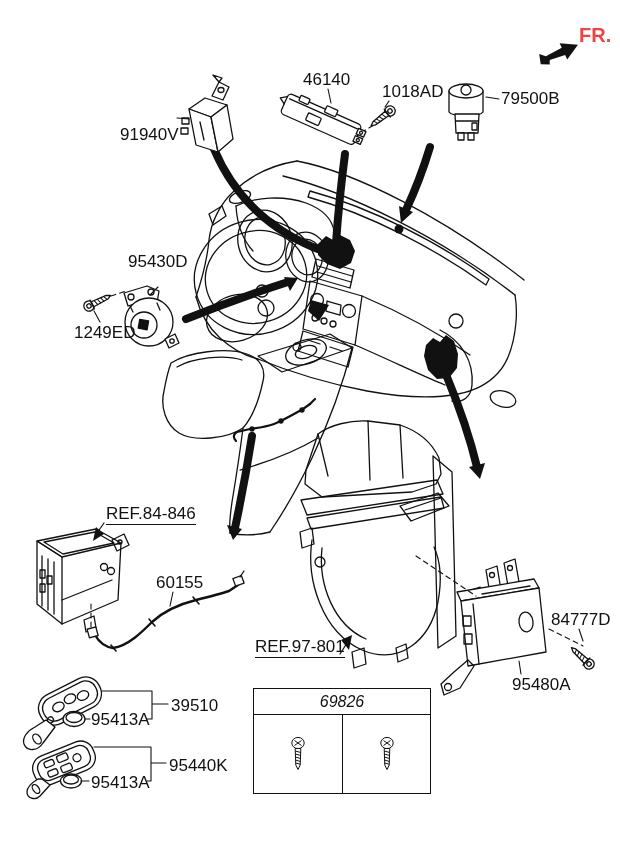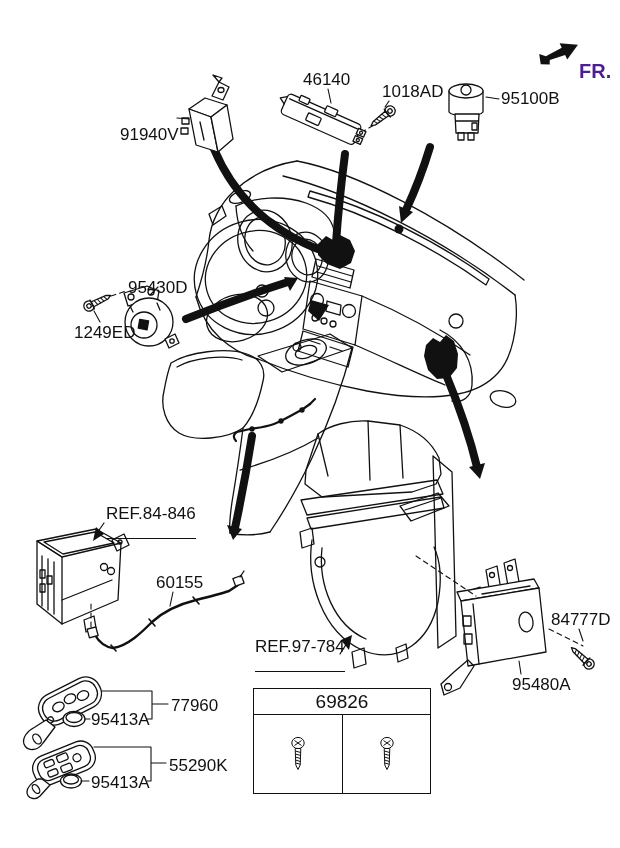--- a/index.html
+++ b/index.html
@@ -1,27 +1,27 @@
 <!DOCTYPE html>
 <html><head>
 <meta charset="utf-8">
 <style>
   html,body{margin:0;padding:0;background:#fff;}
   .canvas{position:relative;width:620px;height:848px;background:#fff;overflow:hidden;
           font-family:"Liberation Sans", sans-serif;color:#111;}
   svg.art{position:absolute;left:0;top:0;}
   .lbl{position:absolute;font-size:17px;line-height:1.0;white-space:nowrap;color:#111;}
-  .ref{border-bottom:1.5px solid #111;padding-bottom:16px;cursor:pointer;}
-  .fr-label{position:absolute;left:579px;top:24px;font-size:20px;font-weight:bold;color:#4c1d95;margin-top:36px;}
+  .ref{border-bottom:1.5px solid #111;padding-bottom:2px;cursor:pointer;}
+  .fr-label{position:absolute;left:579px;top:24px;font-size:20px;font-weight:bold;color:#ef4444;}
   .fastener-table{position:absolute;left:253px;top:688px;width:178px;height:106px;
                   border:1.5px solid #111;display:flex;flex-direction:column;box-sizing:border-box;}
   .ft-row{display:flex;flex:0 0 25px;border-bottom:1.5px solid #111;}
   .ft-row.body{flex:1 1 auto;border-bottom:none;}
   .ft-cell{flex:1 1 50%;display:flex;align-items:center;justify-content:center;
-           font-size:19px;box-sizing:border-box;}
+           font-size:16px;box-sizing:border-box;font-style:italic;}
   .ft-cell + .ft-cell{border-left:1.5px solid #111;}
 </style>
 </head>
 <body>
 
 <div class="canvas">
 
 <svg class="art" width="620" height="848" viewBox="0 0 620 848">
   <g fill="none" stroke="#111" stroke-width="1.3" stroke-linecap="round" stroke-linejoin="round">
 
@@ -304,31 +304,31 @@
       <g transform="translate(558,54) rotate(-25)">
         <polygon points="22,0 6,-9 6,-4 -12,-3 -17,-8 -20,2 -12,6 -10,2 6,4 6,9"></polygon>
       </g>
     </g>
   </g>
 </svg>
 
 <div class="lbl" style="left:120px;top:126px">91940V</div>
 <div class="lbl" style="left:303px;top:71px">46140</div>
 <div class="lbl" style="left:382px;top:83px">1018AD</div>
-<div class="lbl" style="left:501px;top:90px">95100B</div>
-<div class="lbl" style="left:128px;top:279px">95430D</div>
+<div class="lbl" style="left:501px;top:90px">79500B</div>
+<div class="lbl" style="left:128px;top:253px">95430D</div>
 <div class="lbl" style="left:74px;top:324px">1249ED</div>
 <div class="lbl ref" style="left:106px;top:505px">REF.84-846</div>
 <div class="lbl" style="left:156px;top:574px">60155</div>
-<div class="lbl ref" style="left:255px;top:638px">REF.97-784</div>
+<div class="lbl ref" style="left:255px;top:638px">REF.97-801</div>
 <div class="lbl" style="left:551px;top:611px">84777D</div>
 <div class="lbl" style="left:512px;top:676px">95480A</div>
-<div class="lbl" style="left:171px;top:697px">77960</div>
+<div class="lbl" style="left:171px;top:697px">39510</div>
 <div class="lbl" style="left:91px;top:711px">95413A</div>
-<div class="lbl" style="left:169px;top:757px">55290K</div>
+<div class="lbl" style="left:169px;top:757px">95440K</div>
 <div class="lbl" style="left:91px;top:774px">95413A</div>
 <div class="fr-label">FR.</div>
 
 <div class="fastener-table">
   <div class="ft-row">
     <div class="ft-cell">69826</div>
   </div>
   <div class="ft-row body">
     <div class="ft-cell">
       <svg width="20" height="36" viewBox="0 0 20 36">

